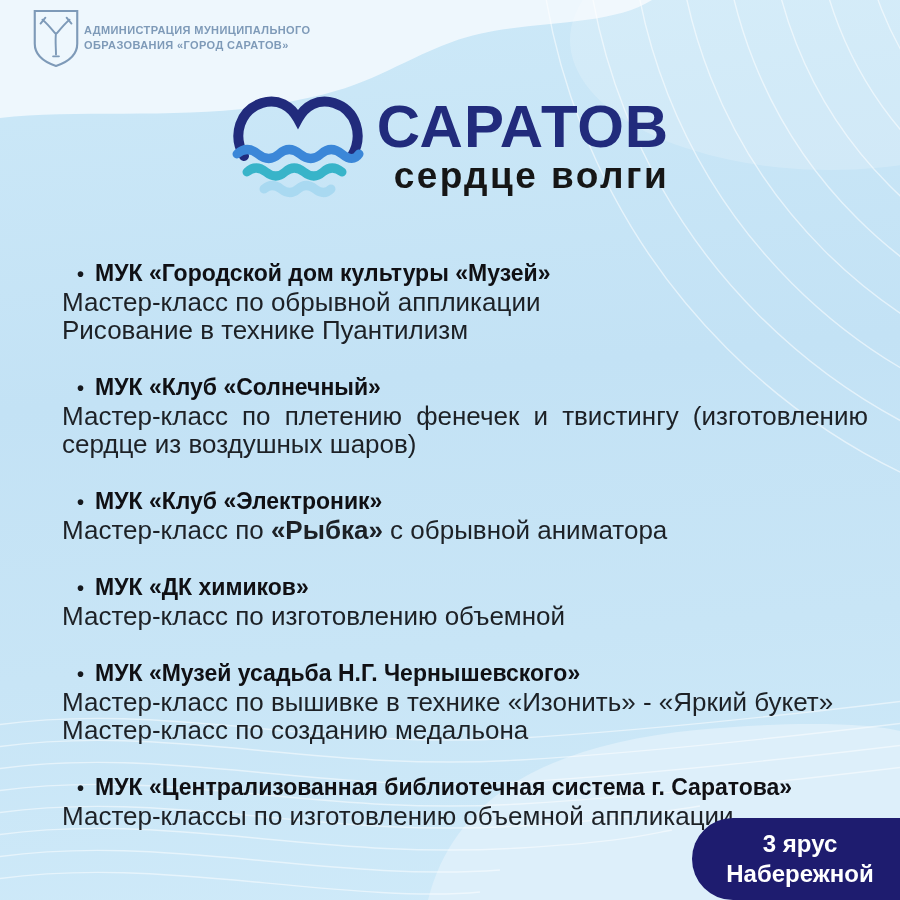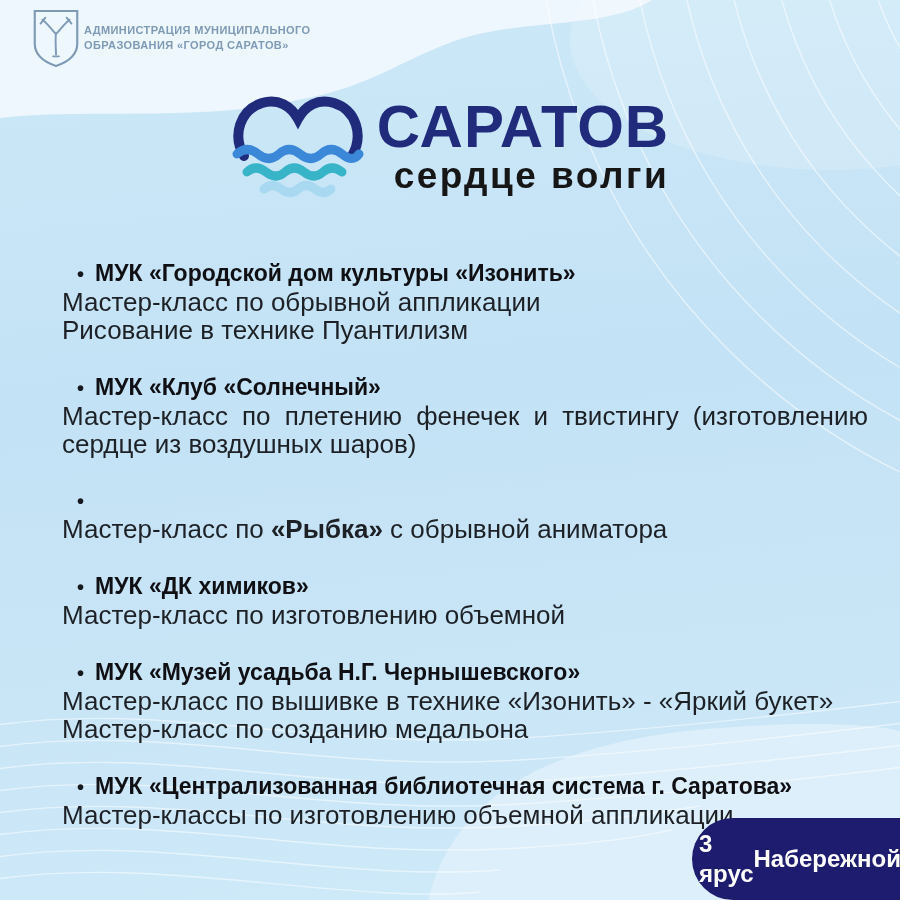--- a/index.html
+++ b/index.html
@@ -33,21 +33,21 @@
   .item-title-row{display:flex;align-items:baseline;gap:11px;padding-left:15px;
     font-size:23px;line-height:28px;font-weight:700;color:#101014;}
   .bullet{font-size:20px;flex:0 0 auto;color:#15181d;}
   .item-line{font-size:26px;line-height:28px;color:#1d2126;margin-top:0px;}
   .item-line .b{font-weight:700;}
   .item-line.justify{text-align:justify;text-align-last:justify;}
 
   
   .badge{position:absolute;left:692px;top:818px;width:208px;height:82px;
     background:#1e1c6f;border-radius:44px 0 0 44px;
-    display:flex;flex-direction:row;justify-content:center;align-items:center;
+    display:flex;flex-direction:column;justify-content:center;align-items:center;
     color:#ffffff;font-weight:700;font-size:24px;line-height:30px;padding-left:8px;box-sizing:border-box;}
 </style>
 </head>
 <body>
 
 <div class="page">
 
   <svg class="deco" width="900" height="900" viewBox="0 0 900 900">
 
     <path d="M0,0 L652,0 C605,30 515,18 452,42 C393,64 372,86 298,100 C205,122 85,108 0,118 Z" fill="#eef7fd"></path>
@@ -111,36 +111,37 @@
         <div class="city-name">САРАТОВ</div>
         <div class="city-tagline">сердце волги</div>
       </div>
     </div>
 
 
     <div class="list">
         <div class="item">
           <div class="item-title-row">
             <span class="bullet">•</span>
-            <span>МУК «Городской дом культуры «Изонить»</span>
+            <span>МУК «Городской дом культуры «Музей»</span>
           </div>
           <div class="item-line">Мастер-класс по обрывной аппликации</div>
           <div class="item-line">Рисование в технике Пуантилизм</div>
         </div>
         <div class="item">
           <div class="item-title-row">
             <span class="bullet">•</span>
             <span>МУК «Клуб «Солнечный»</span>
           </div>
           <div class="item-line justify">Мастер-класс по плетению фенечек и твистингу (изготовлению</div>
           <div class="item-line">сердце из воздушных шаров)</div>
         </div>
         <div class="item">
           <div class="item-title-row">
             <span class="bullet">•</span>
+            <span>МУК «Клуб «Электроник»</span>
           </div>
           <div class="item-line"><span>Мастер-класс по </span><span class="b">«Рыбка»</span><span> с обрывной аниматора</span></div>
         </div>
         <div class="item">
           <div class="item-title-row">
             <span class="bullet">•</span>
             <span>МУК «ДК химиков»</span>
           </div>
           <div class="item-line">Мастер-класс по изготовлению объемной</div>
         </div>

